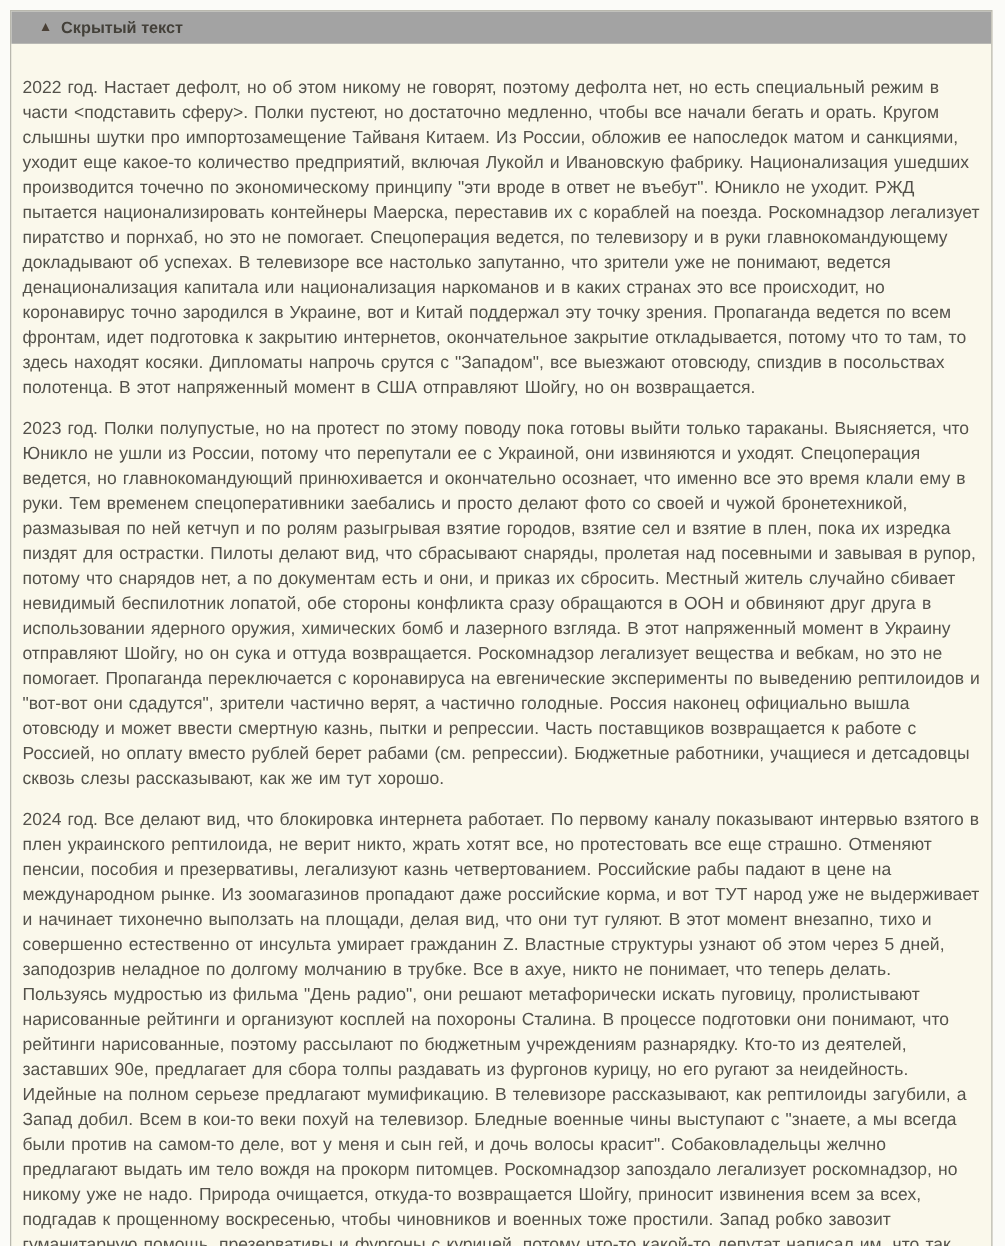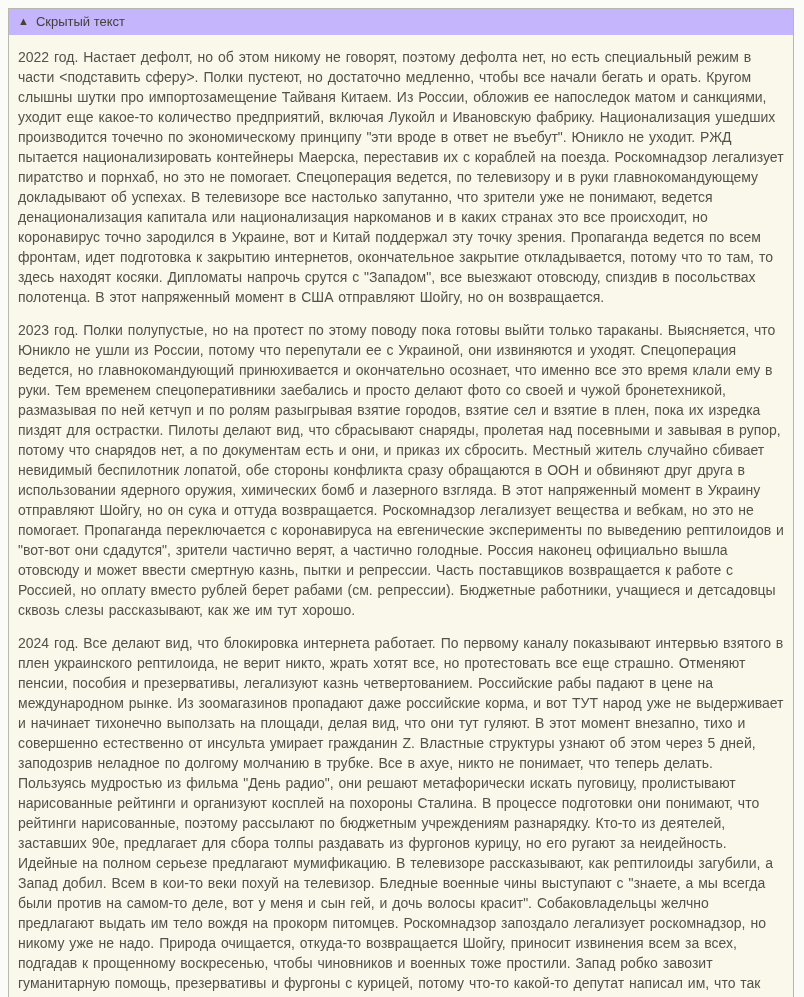--- a/index.html
+++ b/index.html
@@ -13,43 +13,44 @@
   }
   .spoiler-block {
     box-sizing: border-box;
     margin: 8px 10px 7px 8px;
     min-height: 982px;
     border: 1px solid #b9b8ae;
     background: #faf8eb;
     overflow: hidden;
   }
   .spoiler-header {
-    background: #c4b5fd;
-    padding: 5px 9px 6px 9px;
+    background: #a3a3a3;
+    padding: 5px 9px 6px 22px;
     font-size: 13px;
     color: #434039;
     cursor: pointer;
     user-select: none;
+    font-weight: bold;
   }
   .spoiler-header .tri {
     display: inline-block;
     color: #4a4036;
     font-size: 11px;
     margin-right: 7px;
     transform: translateY(-1px);
   }
   .spoiler-body {
     padding: 12px 9px 14px 9px;
     font-size: 14px;
     line-height: 20px;
     color: #53514a;
     word-spacing: 1px;
   }
   .spoiler-body p {
-    margin: 0 0 13px 0;
+    margin: 12px 0 13px 0;
   }
   .spoiler-body p:last-child {
     margin-bottom: 0;
   }
 </style>
 </head>
 <body>
 
 <section class="spoiler-block">
   <div class="spoiler-header">

